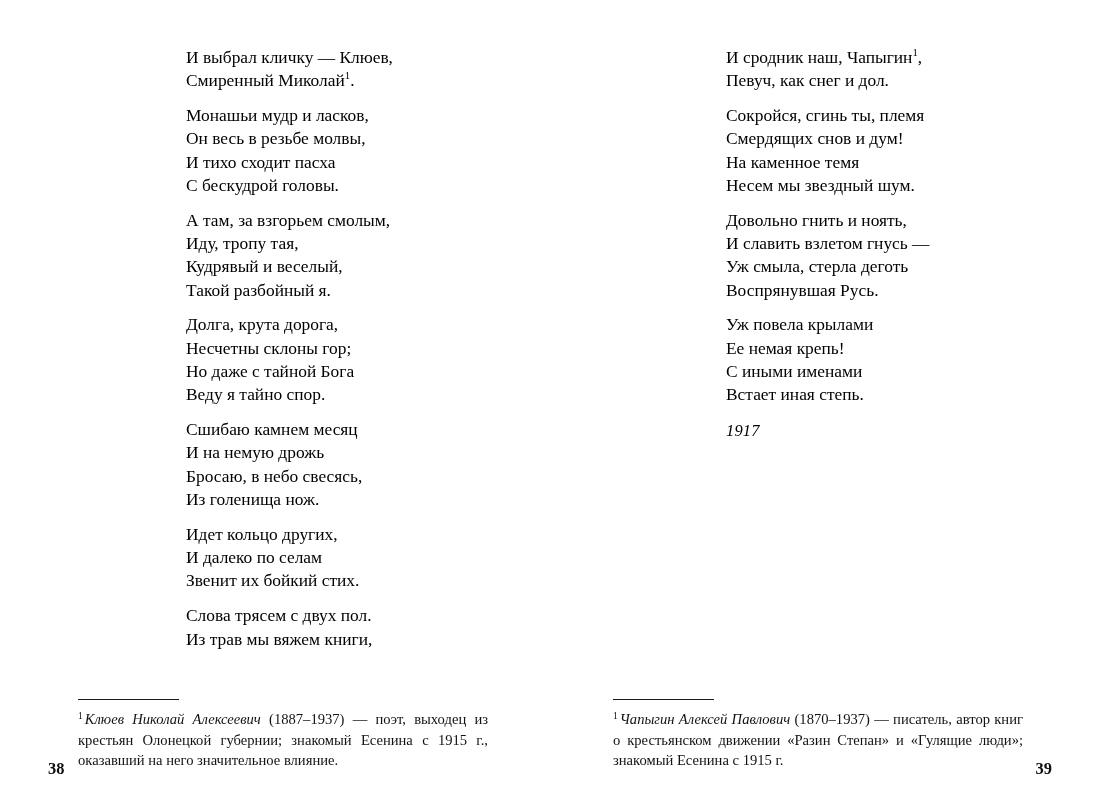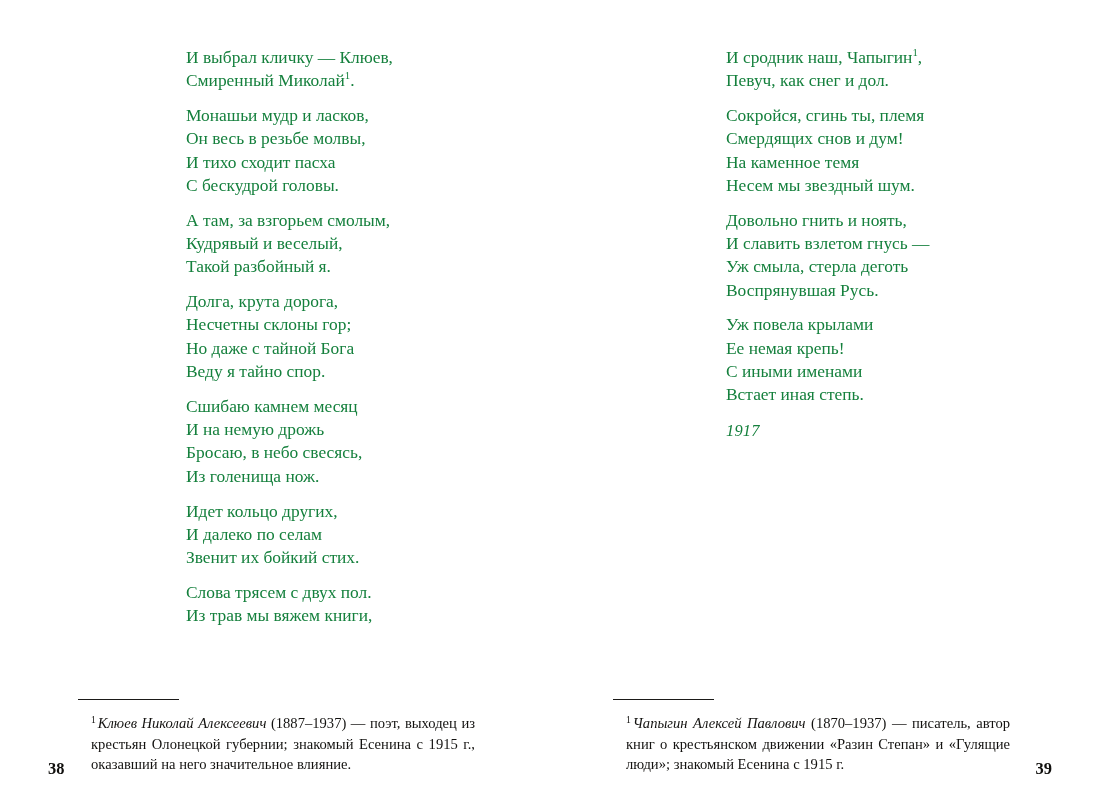--- a/index.html
+++ b/index.html
@@ -20,21 +20,21 @@
     position: absolute;
     inset: 0;
   }
 
   
   .poem-col {
     position: absolute;
     top: 46px;
     font-size: 17.4px;
     line-height: 23.3px;
-    color: #15803d;
+    color: #000000;
   }
   .poem-col.left  { left: 186px; width: 420px; }
   .poem-col.right { left: 726px; width: 420px; }
 
   .stanza {
     margin: 0 0 11.5px 0;
   }
   .stanza:last-child { margin-bottom: 0; }
   .verse-line {
     white-space: pre;
@@ -67,21 +67,21 @@
     width: 101px;
     height: 1.4px;
     background: #1b1a18;
     margin: 0 0 9px 0;
   }
 
   .footnote-text {
     text-align: justify;
     text-justify: inter-word;
     hyphens: manual;
-    margin: 13px;
+    margin: 0;
   }
   .footnote-text .fn-marker {
     font-size: 0.66em;
     vertical-align: super;
     line-height: 0;
     margin-right: 2px;
   }
   .footnote-text .fn-name {
     font-style: italic;
   }
@@ -107,20 +107,21 @@
         <div class="verse-line">Смиренный Миколай<sup>1</sup>.</div>
       </div>
       <div class="stanza">
         <div class="verse-line">Монашьи мудр и ласков,</div>
         <div class="verse-line">Он весь в резьбе молвы,</div>
         <div class="verse-line">И тихо сходит пасха</div>
         <div class="verse-line">С бескудрой головы.</div>
       </div>
       <div class="stanza">
         <div class="verse-line">А там, за взгорьем смолым,</div>
+        <div class="verse-line">Иду, тропу тая,</div>
         <div class="verse-line">Кудрявый и веселый,</div>
         <div class="verse-line">Такой разбойный я.</div>
       </div>
       <div class="stanza">
         <div class="verse-line">Долга, крута дорога,</div>
         <div class="verse-line">Несчетны склоны гор;</div>
         <div class="verse-line">Но даже с тайной Бога</div>
         <div class="verse-line">Веду я тайно спор.</div>
       </div>
       <div class="stanza">

